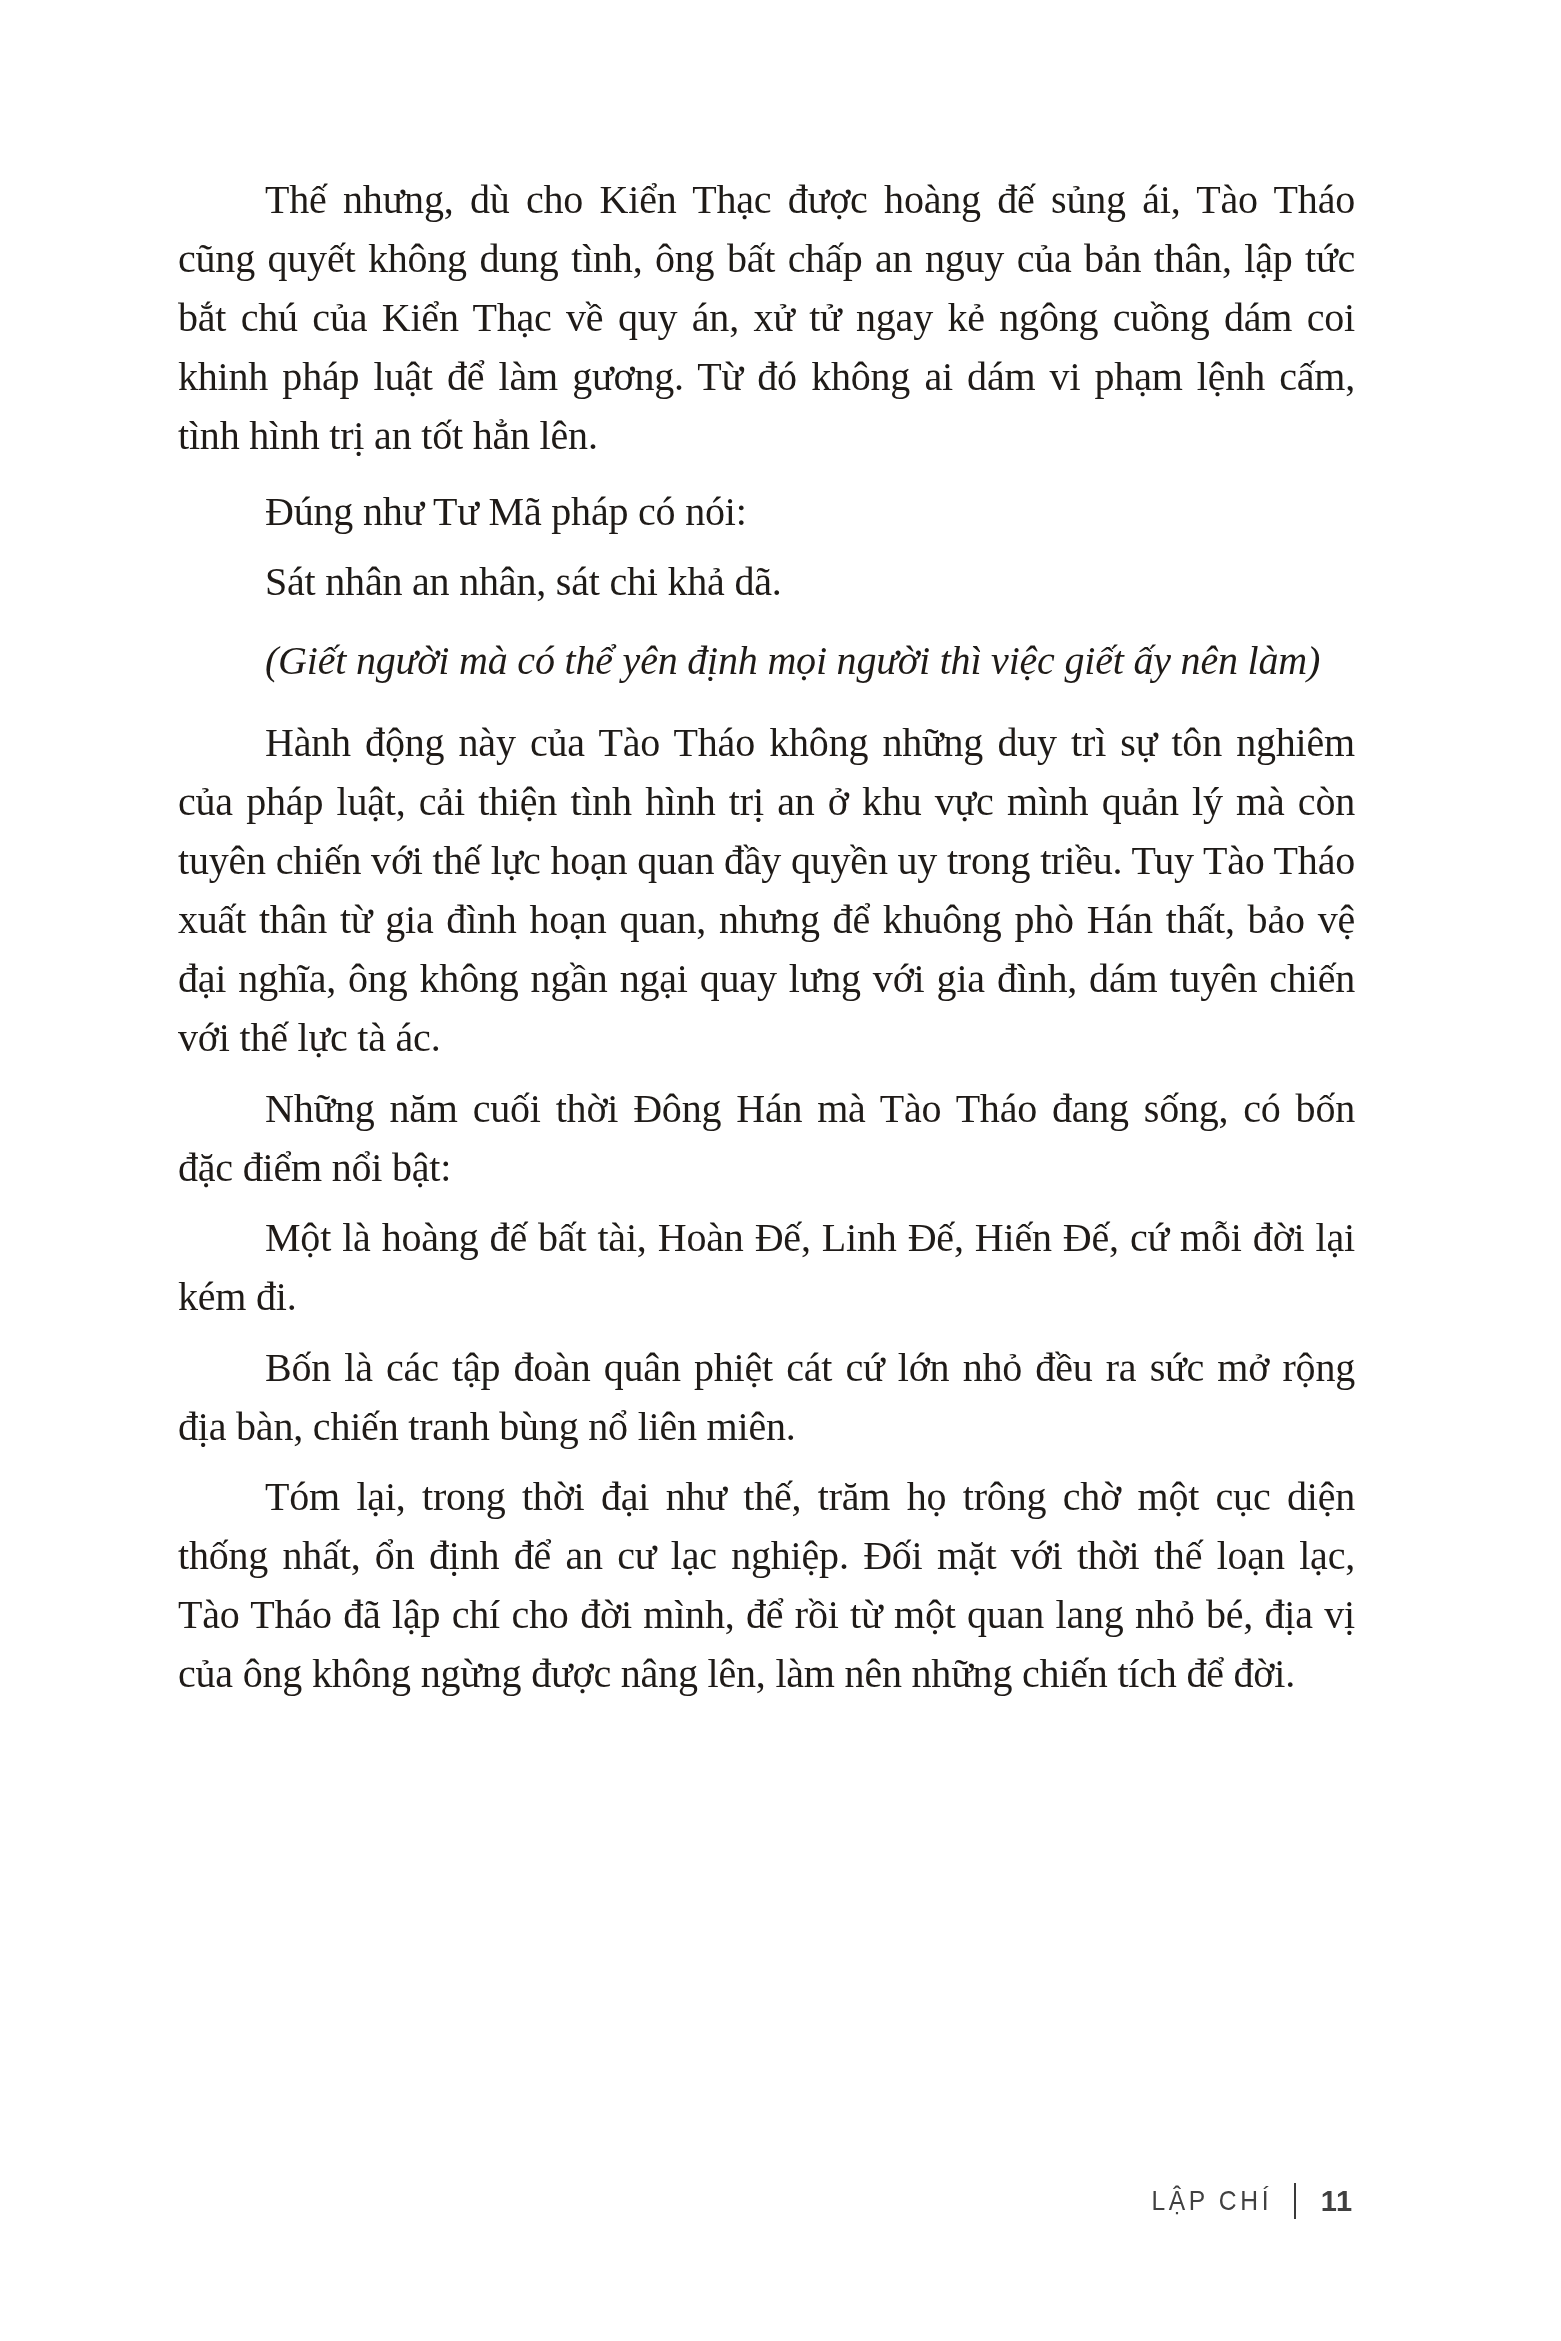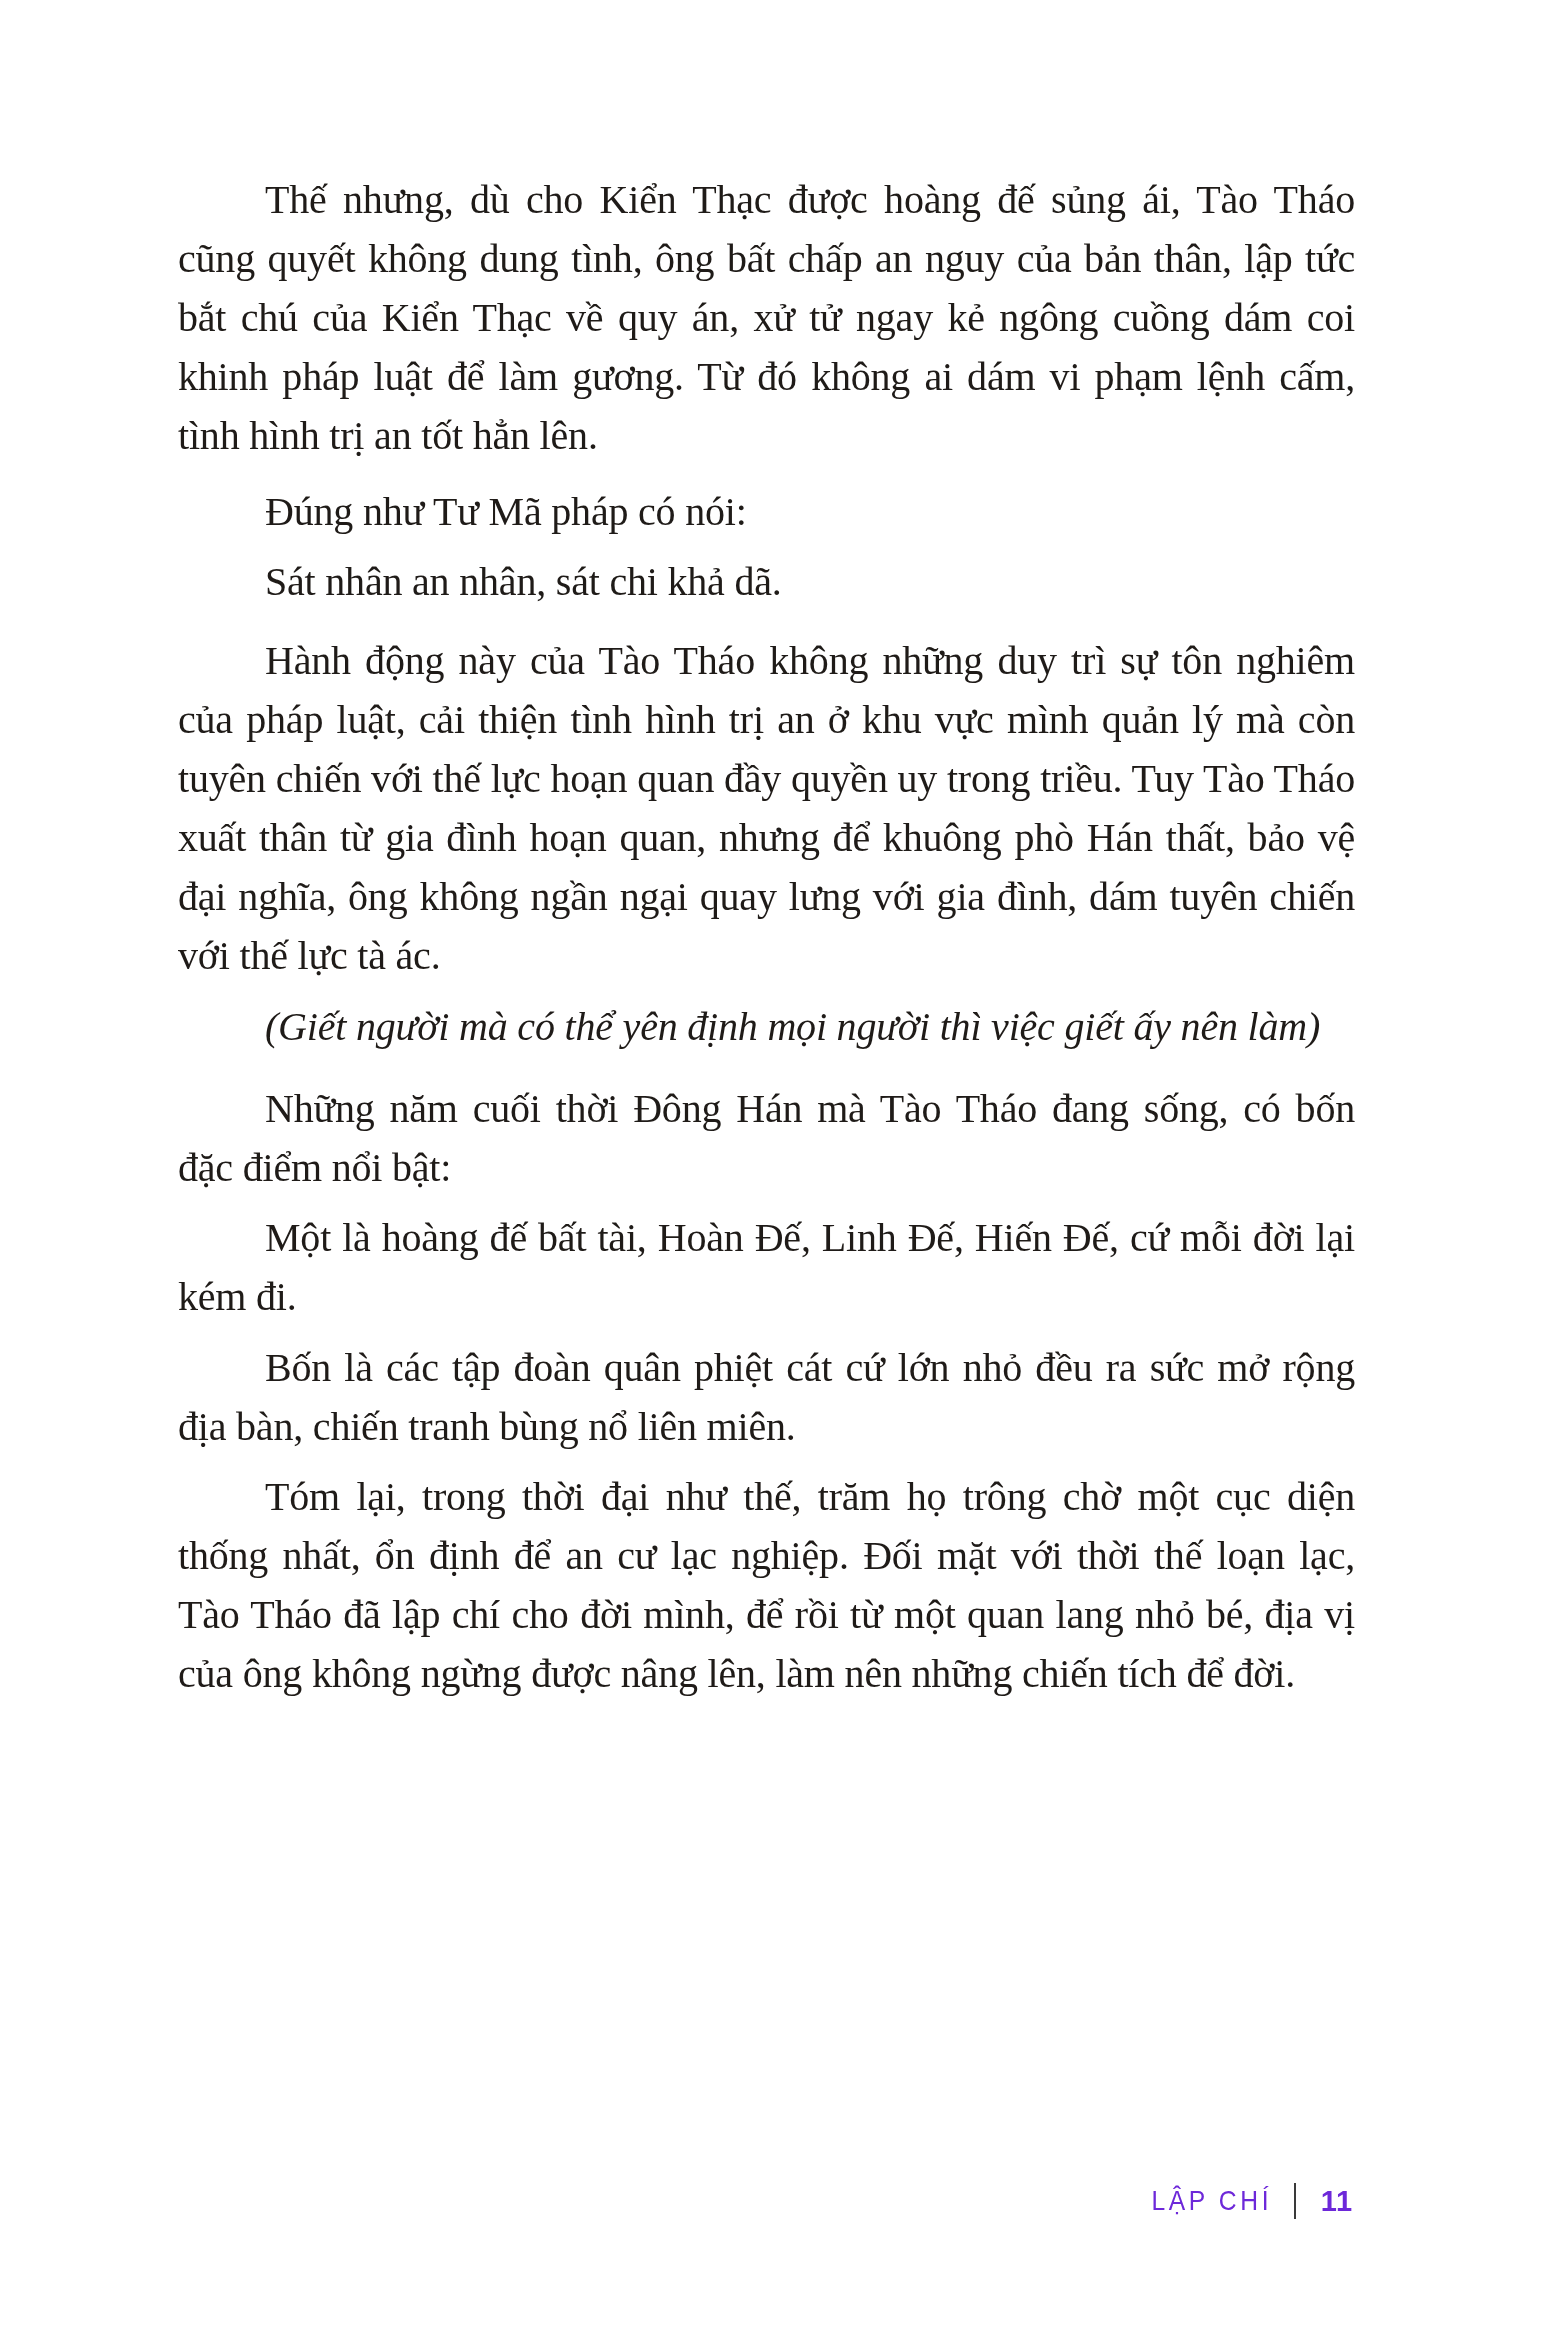--- a/index.html
+++ b/index.html
@@ -39,21 +39,21 @@
   .para strong {
     font-weight: normal;
   }
   .footer {
     position: absolute;
     top: 2183px;
     right: 208px;
     display: flex;
     align-items: center;
     font-family: "Liberation Sans", "DejaVu Sans", sans-serif;
-    color: #6d28d9;
+    color: #404040;
   }
   .running-head {
     font-size: 28px;
     font-weight: 400;
     letter-spacing: 4.1px;
     transform: scaleX(0.88);
     transform-origin: right center;
     white-space: nowrap;
   }
   .footer-divider {
@@ -74,23 +74,23 @@
 <div class="page">
 
   <main class="content">
 
     <p class="para mb-20">Thế nhưng, dù cho Kiển Thạc được hoàng đế sủng ái, Tào Tháo cũng quyết không dung tình, ông bất chấp an nguy của bản thân, lập tức bắt chú của Kiển Thạc về quy án, xử tử ngay kẻ ngông cuồng dám coi khinh pháp luật để làm gương. Từ đó không ai dám vi phạm lệnh cấm, tình hình trị an tốt hẳn lên.</p>
 
     <p class="para mb-14"><span>Đúng như </span><strong>Tư Mã pháp</strong><span> có nói:</span></p>
 
     <p class="para mb-24">Sát nhân an nhân, sát chi khả dã.</p>
 
+    <p class="para italic mb-28">(Giết người mà có thể yên định mọi người thì việc giết ấy nên làm)</p>
+
     <p class="para">Hành động này của Tào Tháo không những duy trì sự tôn nghiêm của pháp luật, cải thiện tình hình trị an ở khu vực mình quản lý mà còn tuyên chiến với thế lực hoạn quan đầy quyền uy trong triều. Tuy Tào Tháo xuất thân từ gia đình hoạn quan, nhưng để khuông phò Hán thất, bảo vệ đại nghĩa, ông không ngần ngại quay lưng với gia đình, dám tuyên chiến với thế lực tà ác.</p>
-
-    <p class="para italic mb-28">(Giết người mà có thể yên định mọi người thì việc giết ấy nên làm)</p>
 
     <p class="para">Những năm cuối thời Đông Hán mà Tào Tháo đang sống, có bốn đặc điểm nổi bật:</p>
 
     <p class="para">Một là hoàng đế bất tài, Hoàn Đế, Linh Đế, Hiến Đế, cứ mỗi đời lại kém đi.</p>
 
 
 
     <p class="para">Bốn là các tập đoàn quân phiệt cát cứ lớn nhỏ đều ra sức mở rộng địa bàn, chiến tranh bùng nổ liên miên.</p>
 
     <p class="para">Tóm lại, trong thời đại như thế, trăm họ trông chờ một cục diện thống nhất, ổn định để an cư lạc nghiệp. Đối mặt với thời thế loạn lạc, Tào Tháo đã lập chí cho đời mình, để rồi từ một quan lang nhỏ bé, địa vị của ông không ngừng được nâng lên, làm nên những chiến tích để đời.</p>

